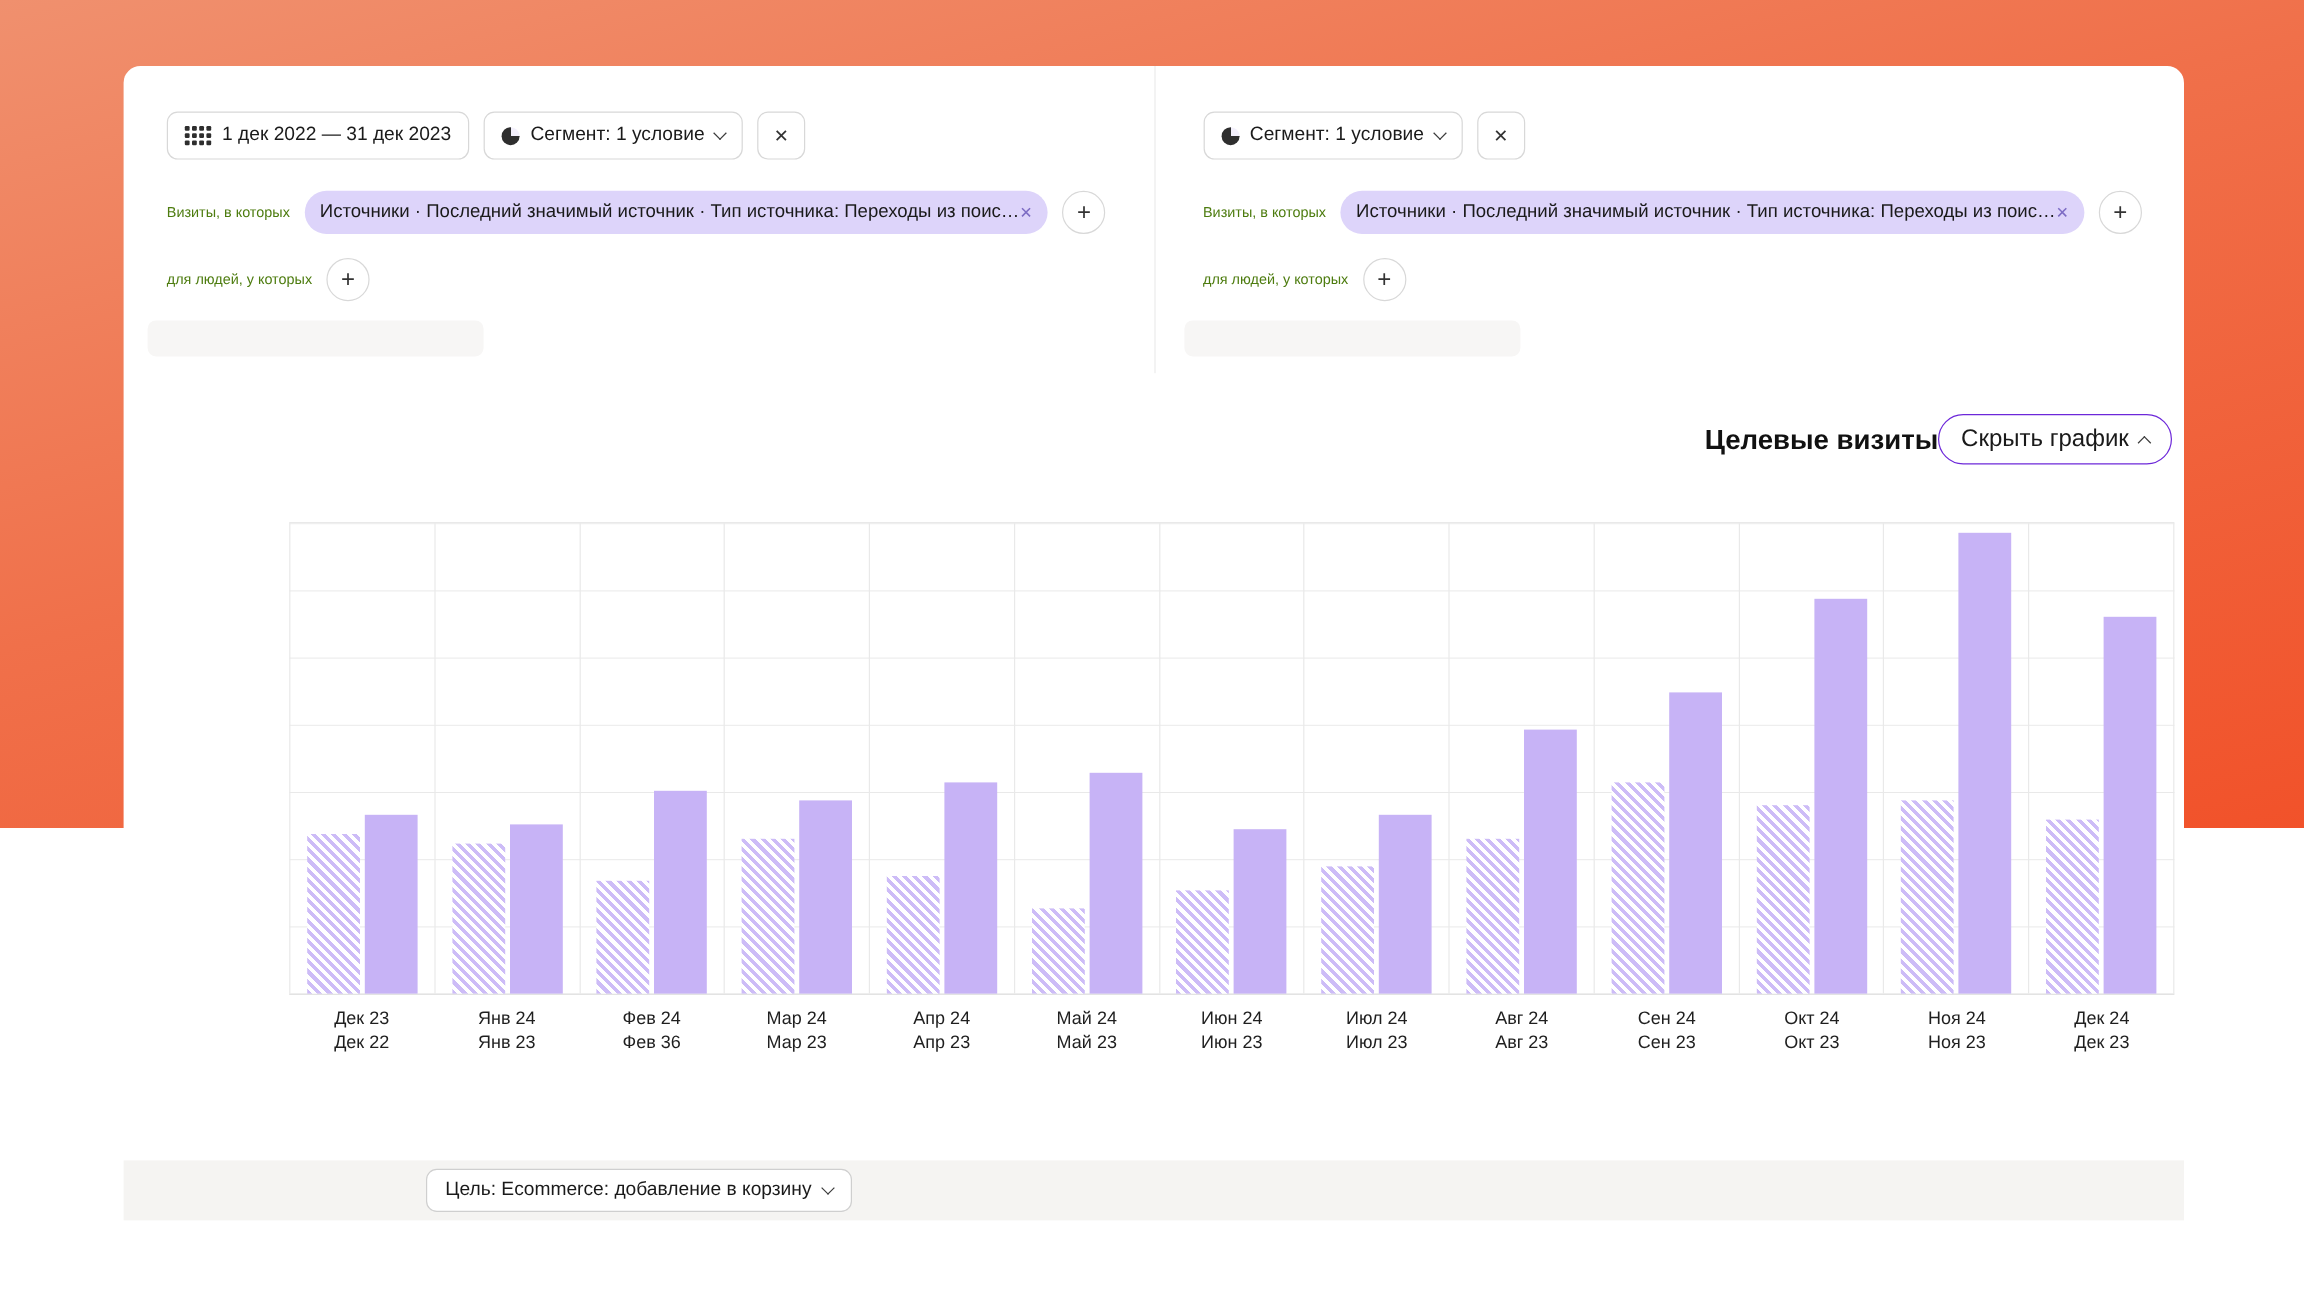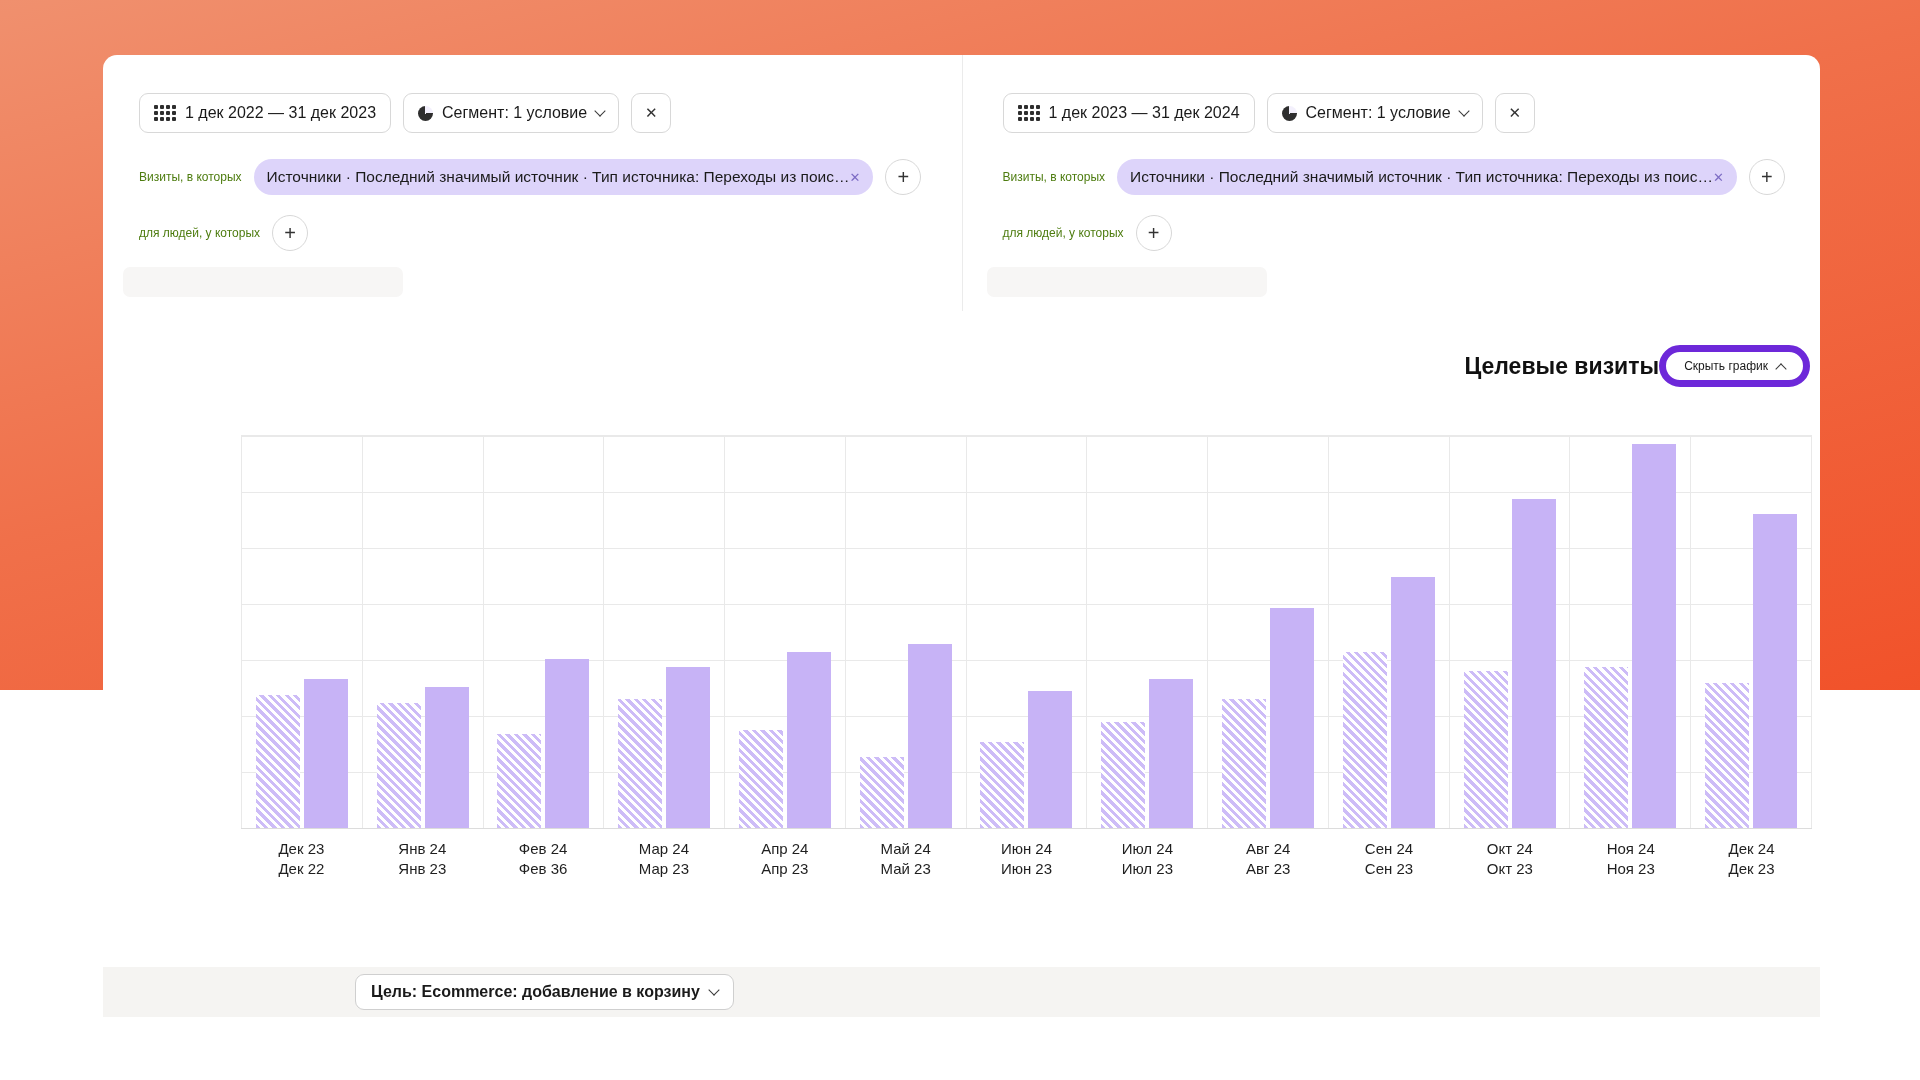--- a/index.html
+++ b/index.html
@@ -46,42 +46,42 @@
   .chip .chip-text { overflow:hidden; white-space:nowrap; text-overflow:ellipsis; }
   .chip .chip-close { font-size:13px; color:#7d6cc4; cursor:pointer; flex:0 0 auto; }
 
   .skeleton { margin-top:16px; margin-left:-16px; width:280px; height:30px; border-radius:7px; background:#f7f6f5; }
 
   
   .section-header { position:absolute; top:290px; left:54px; right:10px;
     display:flex; justify-content:flex-end; align-items:center; }
   .section-title { font-size:23px; font-weight:700; color:#111; }
   .pill-btn { display:inline-flex; align-items:center; gap:9px; height:42px; padding:0 18px;
-    background:#fff; border:7px solid #6d28d9; border-radius:21px; font-size:12px; color:#1a1a1a; cursor:pointer; }
+    background:#fff; border:1px solid #6d28d9; border-radius:21px; font-size:20px; color:#1a1a1a; cursor:pointer; }
 
   
   .chart-area { position:absolute; top:380px; left:102px; width:1571px;margin-left:36px; }
   .chart-plot { position:relative; height:394px; display:flex;
     border-bottom:1px solid #dcdcdc; border-top:1px solid #e9e9e9;
     background-image:linear-gradient(to bottom, #e9e9e9 1px, transparent 1px);
     background-size:100% calc(100% / 7); }
   .chart-cell { flex:1; border-left:1px solid #e9e9e9; display:flex; align-items:flex-end;
     justify-content:center; gap:4px; }
   .chart-cell:last-child { border-right:1px solid #e9e9e9; }
   .bar { width:44px; }
   .bar.hatched { background:repeating-linear-gradient(45deg,#cdbcf7 0,#cdbcf7 3px,#ffffff 3px,#ffffff 6px); }
   .bar.solid { background:#c7b3f6; }
   .chart-labels { display:flex; margin-top:10px; }
   .label-cell { flex:1; text-align:center; font-size:15px; color:#1f1f1f; line-height:1.35; }
 
   
   .footer-strip { position:absolute; top:912px; left:0; right:0; height:50px; background:#f5f4f2; }
   .goal-btn { position:absolute; left:252px; top:7px; display:inline-flex; align-items:center; gap:10px;
     height:36px; padding:0 15px; background:#fff; border:1px solid #cfcfcf; border-radius:9px;
-    font-size:16px; color:#1a1a1a; cursor:pointer;font-weight:bold; }
+    font-size:16px; color:#1a1a1a; cursor:pointer; }
 </style>
 </head>
 <body>
 
 <div class="bg-gradient"></div>
 
 <div class="card">
 
   <div class="panels">
 
@@ -130,37 +130,20 @@
         </button>
       </div>
       <div class="skeleton"></div>
     </div>
 
     <div class="panel-divider"></div>
 
     <div class="panel right">
       <div class="row">
         <button class="btn">
-          <span class="grid-icon">
-              <i></i>
-              <i></i>
-              <i></i>
-              <i></i>
-              <i></i>
-              <i></i>
-              <i></i>
-              <i></i>
-              <i></i>
-              <i></i>
-              <i></i>
-              <i></i>
-            </span>
-          <span>1 дек 2023 — 31 дек 2024</span>
-        </button>
-        <button class="btn">
           <span class="pie-icon"></span>
           <span>Сегмент: 1 условие</span>
           <span class="chev down"></span>
         </button>
         <button class="btn btn-square">
           <span>✕</span>
         </button>
       </div>
       <div class="row row2">
         <span class="gray-label">Визиты, в которых</span>

